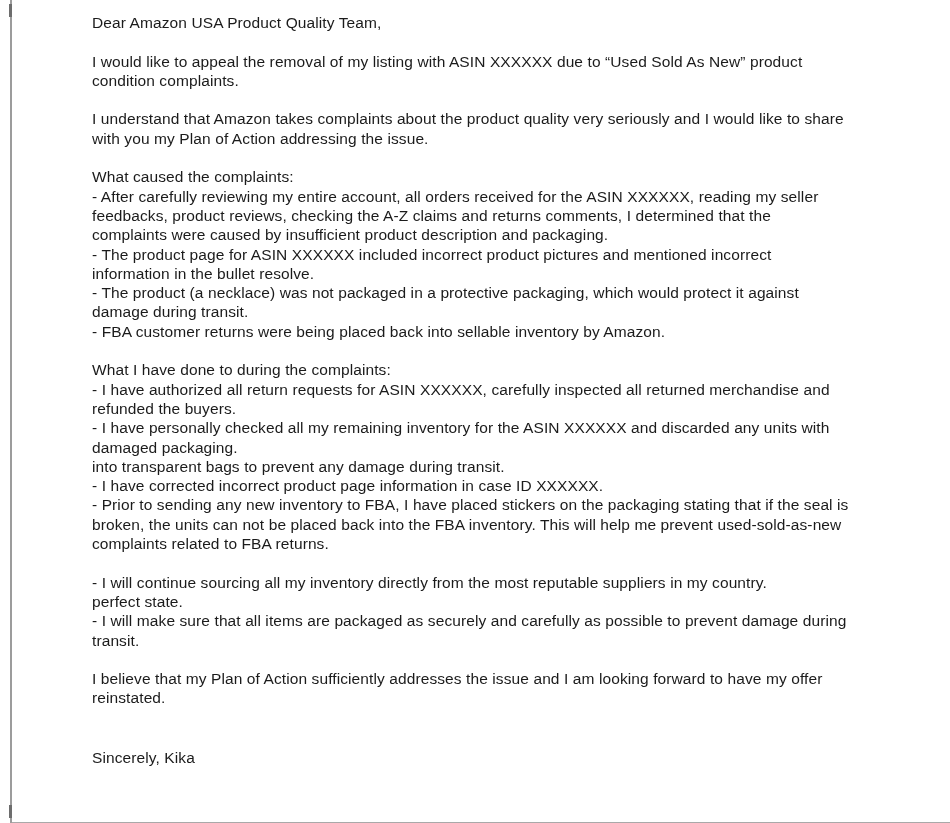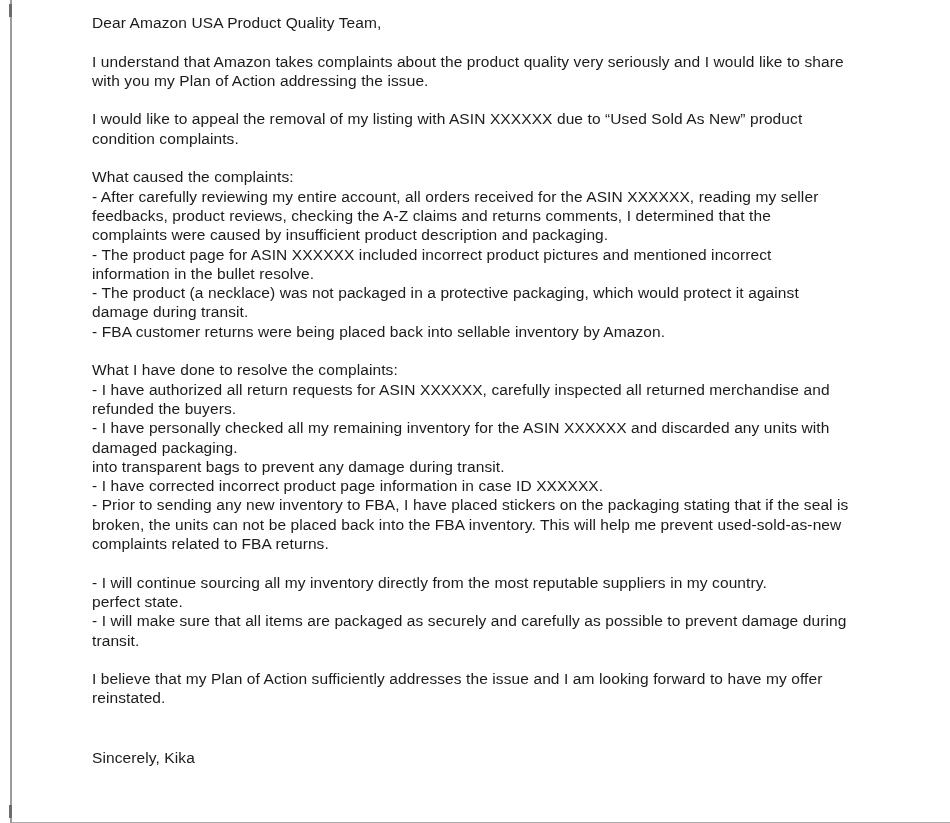--- a/index.html
+++ b/index.html
@@ -53,40 +53,40 @@
 <div class="page">
   <div class="left-edge"></div>
   <div class="edge-tick top"></div>
   <div class="edge-tick bottom"></div>
   <div class="bottom-edge"></div>
   <div class="letter" id="letter-body">
       <div class="para">
         <div class="line">Dear Amazon USA Product Quality Team,</div>
       </div>
       <div class="para">
+        <div class="line">I would like to appeal the removal of my listing with ASIN XXXXXX due to “Used Sold As New” product</div>
+        <div class="line">condition complaints.</div>
+      </div>
+      <div class="para">
         <div class="line">I understand that Amazon takes complaints about the product quality very seriously and I would like to share</div>
         <div class="line">with you my Plan of Action addressing the issue.</div>
-      </div>
-      <div class="para">
-        <div class="line">I would like to appeal the removal of my listing with ASIN XXXXXX due to “Used Sold As New” product</div>
-        <div class="line">condition complaints.</div>
       </div>
       <div class="para">
         <div class="line">What caused the complaints:</div>
         <div class="line">- After carefully reviewing my entire account, all orders received for the ASIN XXXXXX, reading my seller</div>
         <div class="line">feedbacks, product reviews, checking the A-Z claims and returns comments, I determined that the</div>
         <div class="line">complaints were caused by insufficient product description and packaging.</div>
         <div class="line">- The product page for ASIN XXXXXX included incorrect product pictures and mentioned incorrect</div>
         <div class="line">information in the bullet resolve.</div>
         <div class="line">- The product (a necklace) was not packaged in a protective packaging, which would protect it against</div>
         <div class="line">damage during transit.</div>
         <div class="line">- FBA customer returns were being placed back into sellable inventory by Amazon.</div>
       </div>
       <div class="para">
-        <div class="line">What I have done to resolve the complaints:</div>
+        <div class="line">What I have done to during the complaints:</div>
         <div class="line">- I have authorized all return requests for ASIN XXXXXX, carefully inspected all returned merchandise and</div>
         <div class="line">refunded the buyers.</div>
         <div class="line">- I have personally checked all my remaining inventory for the ASIN XXXXXX and discarded any units with</div>
         <div class="line">damaged packaging.</div>
         <div class="line">into transparent bags to prevent any damage during transit.</div>
         <div class="line">- I have corrected incorrect product page information in case ID XXXXXX.</div>
         <div class="line">- Prior to sending any new inventory to FBA, I have placed stickers on the packaging stating that if the seal is</div>
         <div class="line">broken, the units can not be placed back into the FBA inventory. This will help me prevent used-sold-as-new</div>
         <div class="line">complaints related to FBA returns.</div>
       </div>

